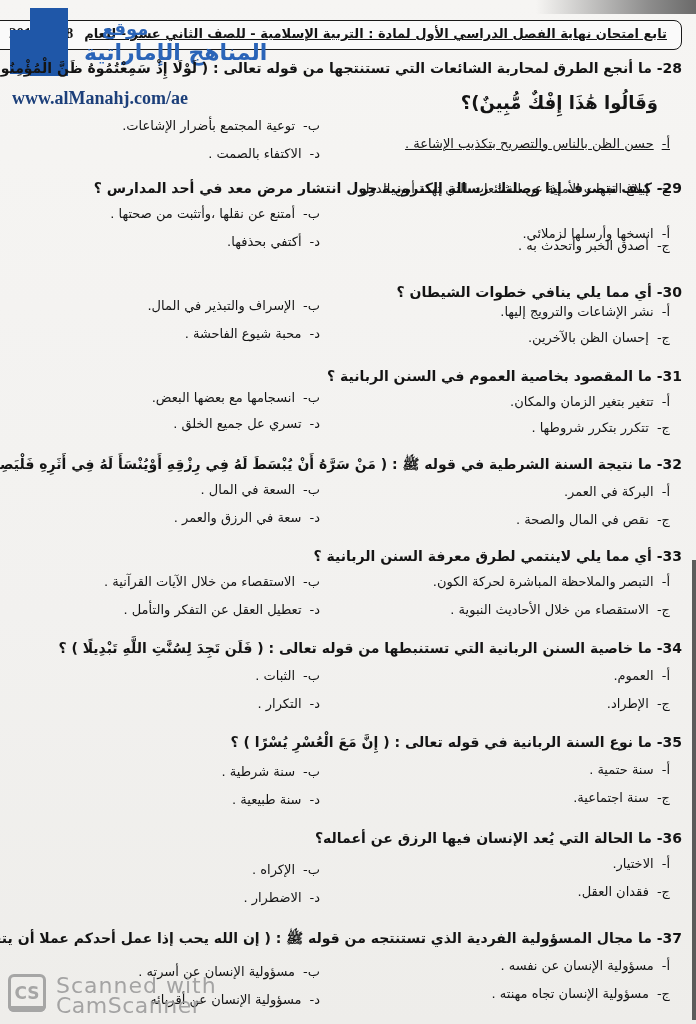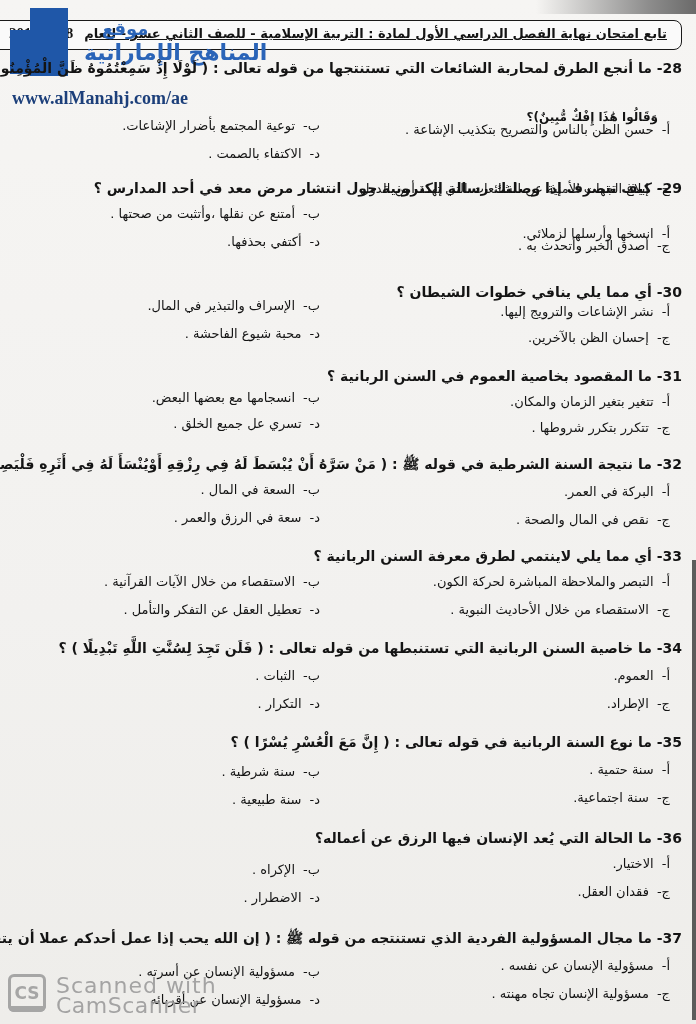--- a/index.html
+++ b/index.html
@@ -27,21 +27,21 @@
     font-weight:bold; font-size:15px; direction:ltr;
   }
   .logo-block-a { position:absolute; left:30px; top:8px; width:38px; height:68px; background:#1f57a8; }
   .logo-block-b { position:absolute; left:10px; top:30px; width:58px; height:44px; background:#1f57a8; }
   .logo-mawqe { position:absolute; left:102px; top:18px; font-size:18px; font-weight:bold; color:#2a64b8; direction:rtl; }
   .logo-manahj { position:absolute; left:84px; top:40px; font-size:22px; font-weight:bold; color:#2a64b8; direction:rtl; letter-spacing:.5px; }
   .website { position:absolute; left:12px; top:88px; font-family:"Liberation Serif", serif; font-weight:bold; font-size:18px; color:#1c3f7a; }
 
   .q { position:absolute; right:14px; direction:rtl; font-weight:bold; font-size:14px; white-space:nowrap; }
   .q .num { font-weight:bold; }
-  .q-cont { position:absolute; right:38px; direction:rtl; font-weight:bold; font-size:12px; white-space:nowrap;margin-top:18px; }
+  .q-cont { position:absolute; right:38px; direction:rtl; font-weight:bold; font-size:18px; white-space:nowrap; }
   .opt { position:absolute; direction:rtl; font-size:13px; white-space:nowrap; }
   .opt.right { right:26px; }
   .opt.left { right:376px; }
   .opt .letter { margin-left:8px; }
 
   .cs-badge { position:absolute; left:8px; top:974px; width:38px; height:38px; border:3px solid #9a9a9a; border-radius:6px; box-sizing:border-box;
     color:#9a9a9a; font-family:"DejaVu Sans", sans-serif; font-weight:bold; font-size:17px; text-align:center; line-height:32px; opacity:.85; }
   .cs-badge::after { content:""; position:absolute; left:-3px; right:-3px; bottom:-3px; height:6px; background:#9a9a9a; border-radius:0 0 6px 6px; }
   .cs-line1, .cs-line2 { position:absolute; left:56px; font-family:"DejaVu Sans", sans-serif; font-size:22px; color:#9c9c9c; opacity:.9; }
   .cs-line1 { top:973px; letter-spacing:1px; }
@@ -60,21 +60,21 @@
   </div>
 
   <div class="logo-block-a"></div>
   <div class="logo-block-b"></div>
   <div class="logo-mawqe">موقع</div>
   <div class="logo-manahj">المناهج الإماراتية</div>
   <div class="website">www.alManahj.com/ae</div>
 
   <div class="q" style="top:60px;"><span class="num">28-</span> <span>ما أنجع الطرق لمحاربة الشائعات التي تستنتجها من قوله تعالى : ( لَوْلَا إِذْ سَمِعْتُمُوهُ ظَنَّ الْمُؤْمِنُونَ وَالْمُؤْمِنَاتُ بِأَنفُسِهِمْ خَيْرًا</span></div>
   <div class="q-cont" style="top:92px;">وَقَالُوا هَٰذَا إِفْكٌ مُّبِينٌ)؟</div>
-  <div class="opt right" style="top:122px;"><span class="letter">أ-</span><span>حسن الظن بالناس والتصريح بتكذيب الإشاعة .</span></div>
+  <div class="opt right" style="top:136px;text-decoration:underline;"><span class="letter">أ-</span><span>حسن الظن بالناس والتصريح بتكذيب الإشاعة .</span></div>
   <div class="opt left" style="top:118px;"><span class="letter">ب-</span><span>توعية المجتمع بأضرار الإشاعات.</span></div>
   <div class="opt right" style="top:150px;margin-top:31px;"><span class="letter">ج-</span><span>إبلاغ الجهات الأمنية عن الشائعات التي تهدد أمن الدول .</span></div>
   <div class="opt left" style="top:146px;"><span class="letter">د-</span><span>الاكتفاء بالصمت .</span></div>
 
   <div class="q" style="top:180px;"><span class="num">29-</span> <span>كيف تتصرف إذا وصلتك رسالة إلكترونية حول انتشار مرض معد في أحد المدارس ؟</span></div>
   <div class="opt right" style="top:226px;"><span class="letter">أ-</span><span>انسخها وأرسلها لزملائي.</span></div>
   <div class="opt left" style="top:206px;"><span class="letter">ب-</span><span>أمتنع عن نقلها ،وأتثبت من صحتها .</span></div>
   <div class="opt right" style="top:238px;"><span class="letter">ج-</span><span>أصدق الخبر وأتحدث به .</span></div>
   <div class="opt left" style="top:234px;"><span class="letter">د-</span><span>أكتفي بحذفها.</span></div>
 

